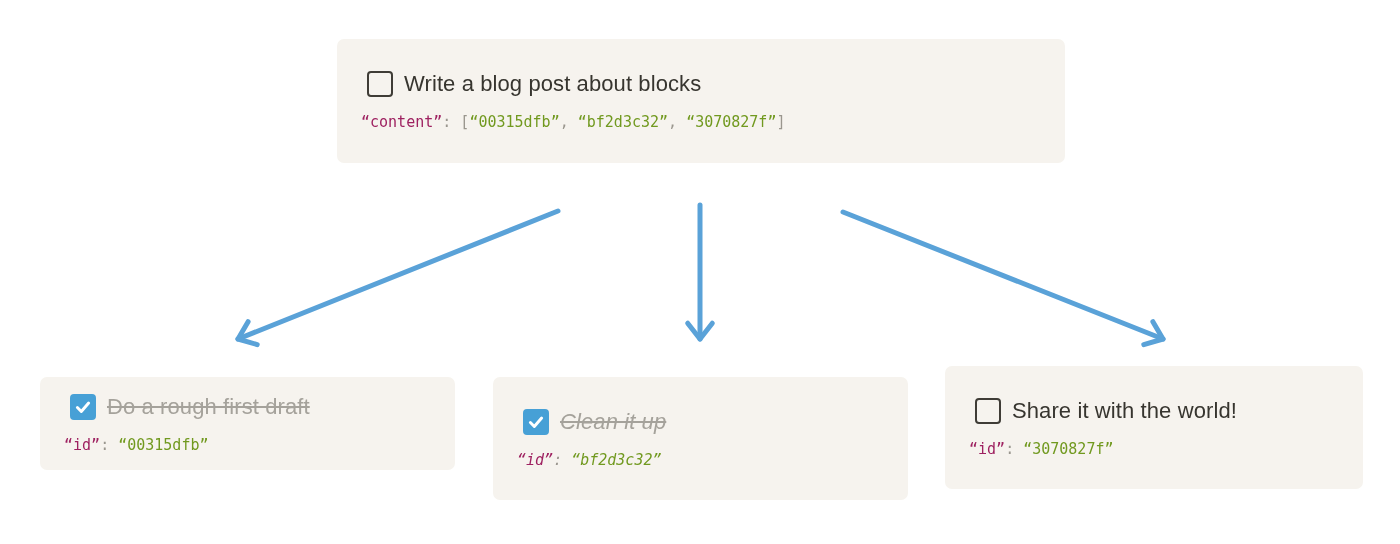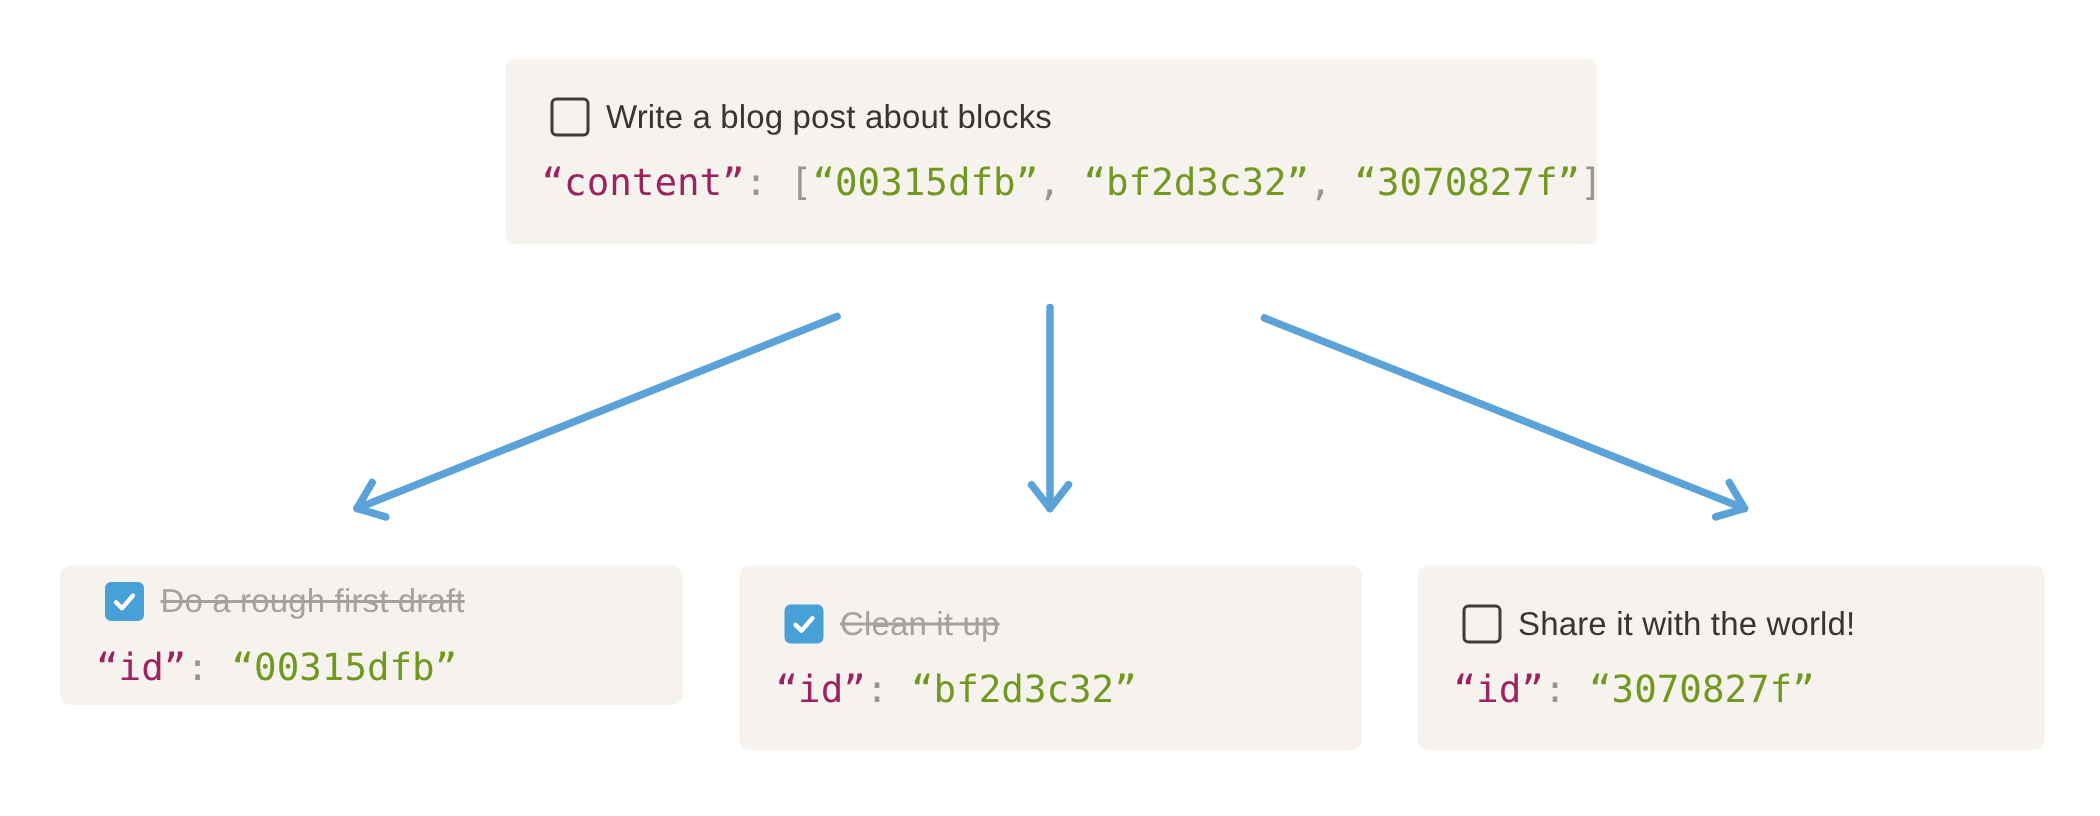--- a/index.html
+++ b/index.html
@@ -65,21 +65,21 @@
     letter-spacing: 0.1px;
   }
   .todo-row.checked .todo-label {
     color: var(--muted);
     text-decoration: line-through;
     text-decoration-thickness: 2px;
   }
 
   .code-row {
     font-family: "DejaVu Sans Mono", "Liberation Mono", monospace;
-    font-size: 25px;
+    font-size: 15px;
     white-space: pre;
     line-height: 1.2;
   }
   .tok-key { color: var(--code-key); }
   .tok-string { color: var(--code-string); }
   .tok-punct { color: var(--code-punct); }
 
   .arrows-layer {
     position: absolute; inset: 0;
     width: 1400px; height: 544px;
@@ -89,22 +89,22 @@
     fill: none;
     stroke: var(--arrow);
     stroke-width: 5;
     stroke-linecap: round;
     stroke-linejoin: round;
   }
 
   
   .card-parent { left: 337px; top: 39px;  width: 728px; height: 124px; }
   .card-child-1 { left: 40px;  top: 377px; width: 415px; height: 93px; }
-  .card-child-2 { left: 493px; top: 377px; width: 415px; height: 123px; }
-  .card-child-3 { left: 945px; top: 377px; width: 418px; height: 123px; }
+  .card-child-2 { left: 493px; top: 377px; width: 415px; height: 123px; font-style: italic; }
+  .card-child-3 { left: 945px; top: 366px; width: 418px; height: 123px; }
 </style>
 </head>
 <body>
 
 <div class="canvas">
 
   <svg class="arrows-layer" viewBox="0 0 1400 544" aria-hidden="true">
     <g>
       <path class="arrow-line" d="M558 211 L238 339"></path>
       <path class="arrow-line" d="M248.1 321.7 L238 339 L257.2 344.6"></path>

